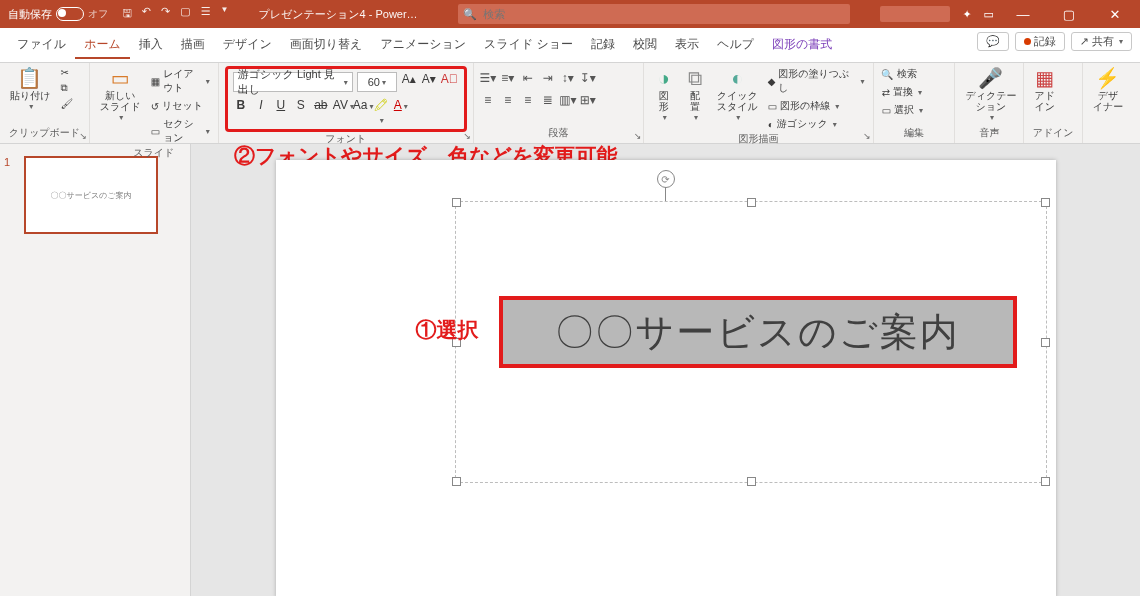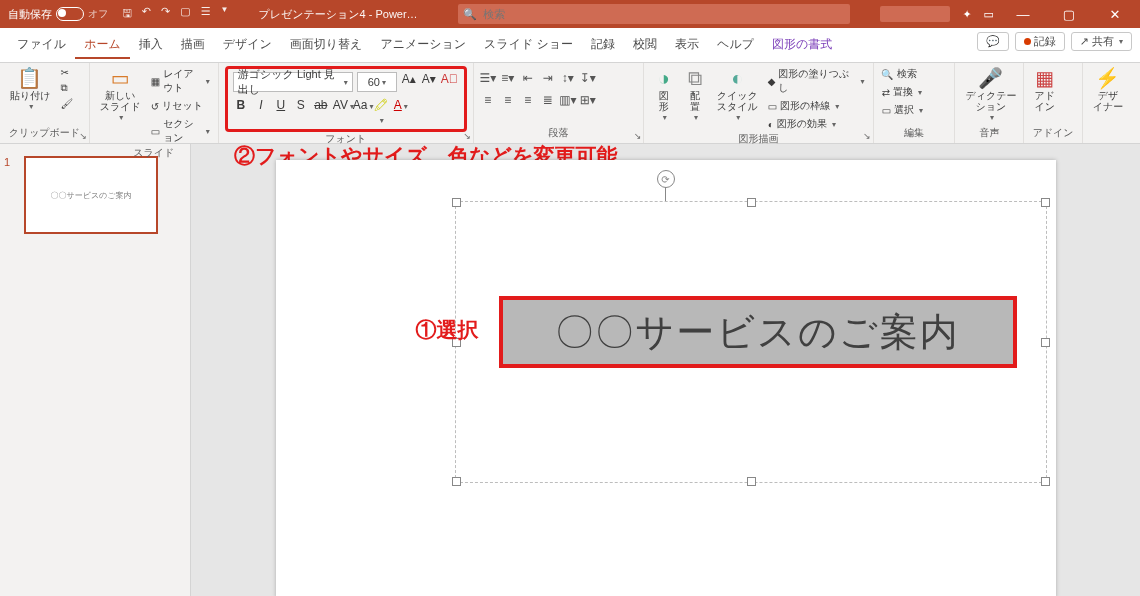--- a/index.html
+++ b/index.html
@@ -258,21 +258,21 @@
             <span>図形の塗りつぶし</span>
             <span class="caret">▾</span>
           </div>
         <div>
             <span>▭</span>
             <span>図形の枠線</span>
             <span class="caret">▾</span>
           </div>
         <div>
             <span>◐</span>
-            <span>図形の効果</span>
+            <span>游ゴシック</span>
             <span class="caret">▾</span>
           </div>
       </div>
     </div>
     <div class="group-label">図形描画</div>
     <span class="dlg">↘</span>
   </div>
 
   <div class="group" style="width:70px">
     <div class="group-body">

